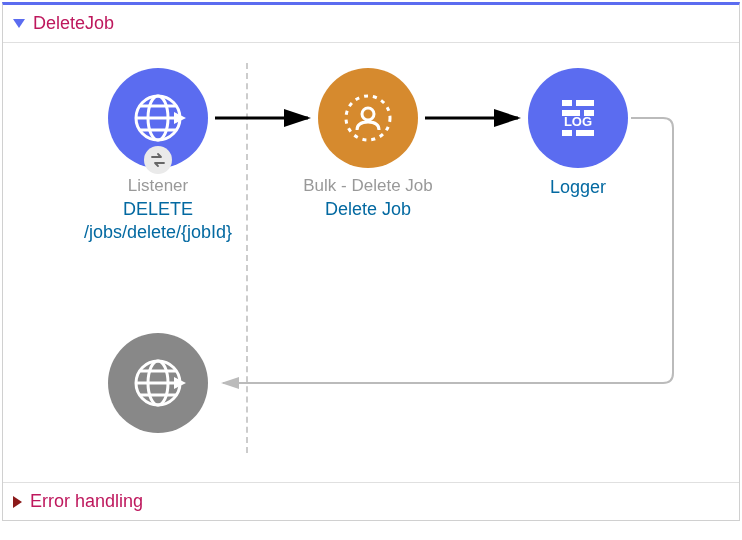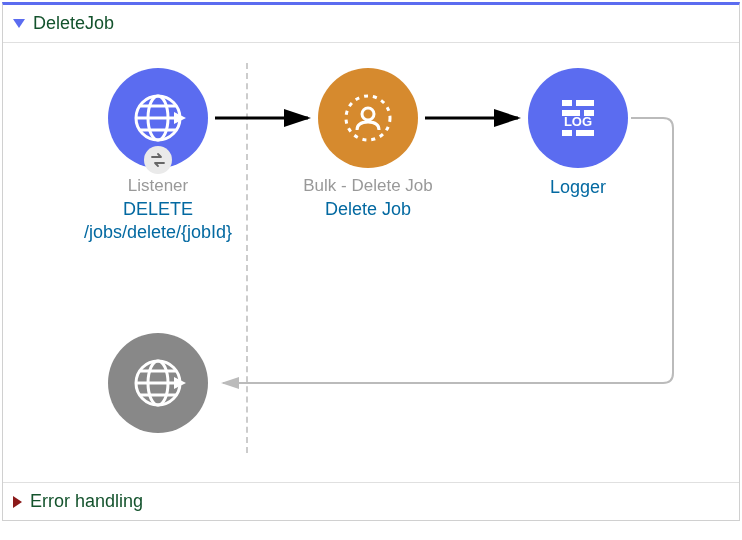--- a/index.html
+++ b/index.html
@@ -2,21 +2,21 @@
 <html><head>
 <meta charset="utf-8">
 <style>
 * { box-sizing: border-box; margin: 0; padding: 0; }
 body { font-family: -apple-system, BlinkMacSystemFont, "Segoe UI", Arial, sans-serif; background: #fff; width: 742px; height: 540px; overflow: hidden; }
 .container { border: 1px solid #d0d0d0; border-top: 3px solid #5b6cf0; width: 738px; margin: 2px; }
 .section-header { display: flex; align-items: center; padding: 8px 10px; border-bottom: 1px solid #e0e0e0; cursor: pointer; }
 .section-header:last-child { border-bottom: none; }
 .arrow-down { width: 0; height: 0; border-left: 6px solid transparent; border-right: 6px solid transparent; border-top: 9px solid #5b6cf0; margin-right: 8px; }
 .arrow-right { width: 0; height: 0; border-top: 6px solid transparent; border-bottom: 6px solid transparent; border-left: 9px solid #8b1a1a; margin-right: 8px; }
-.section-title { font-size: 18px; color: #14532d; }
+.section-title { font-size: 18px; color: #be185d; }
 .canvas { position: relative; height: 440px; border-bottom: 1px solid #e0e0e0; }
 .node { position: absolute; display: flex; flex-direction: column; align-items: center; width: 180px; }
 .circle { width: 100px; height: 100px; border-radius: 50%; display: flex; align-items: center; justify-content: center; position: relative; }
 .circle.blue { background: #5b6cf0; }
 .circle.orange { background: #d68a2e; }
 .circle.gray { background: #888888; }
 .node-type { color: #999; font-size: 17px; margin-top: 8px; text-align: center; }
 .node-label { color: #0369a1; font-size: 18px; margin-top: 2px; text-align: center; line-height: 1.3; }
 .divider { position: absolute; border-left: 2px dashed #ccc; height: 390px; top: 20px; }
 .badge { position: absolute; bottom: -6px; left: 50%; transform: translateX(-50%); width: 28px; height: 28px; border-radius: 50%; background: #eaeaea; display: flex; align-items: center; justify-content: center; }

